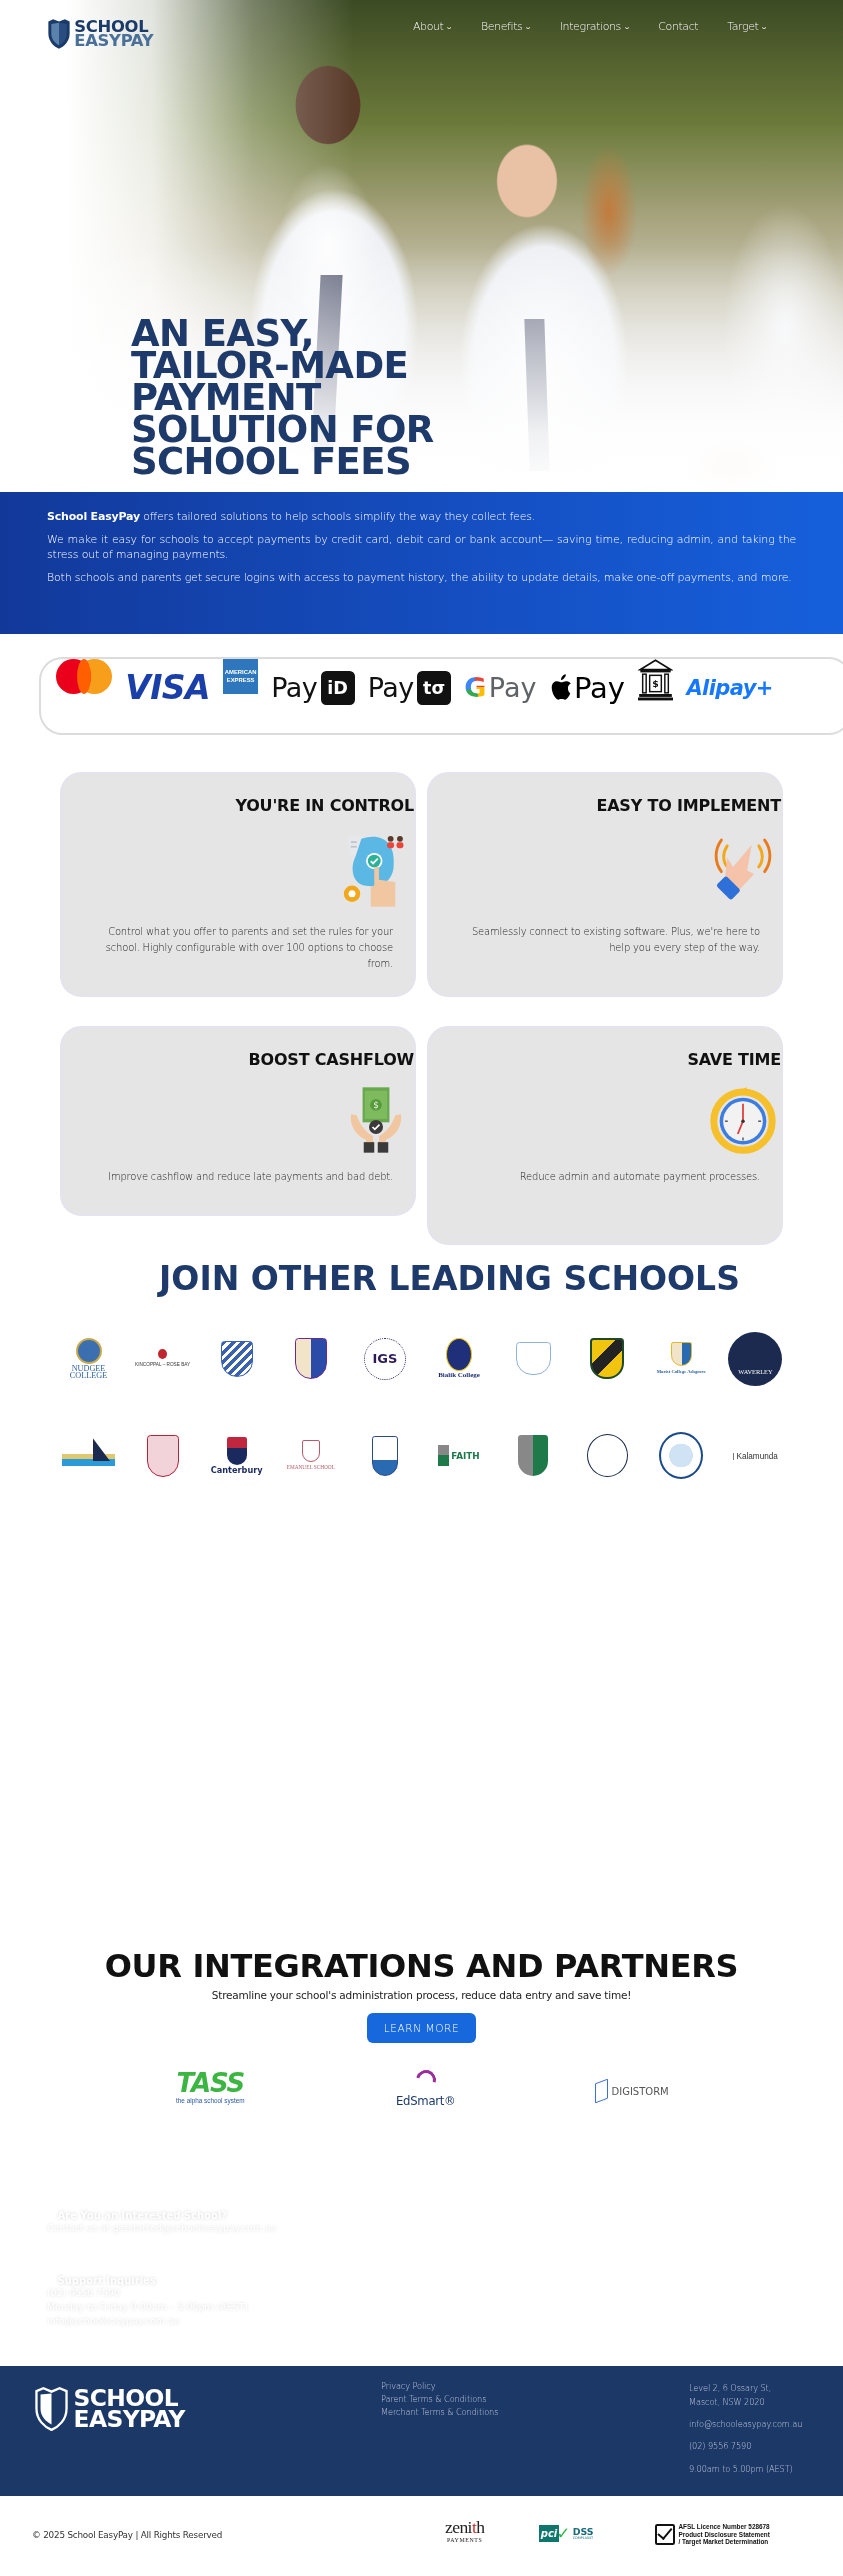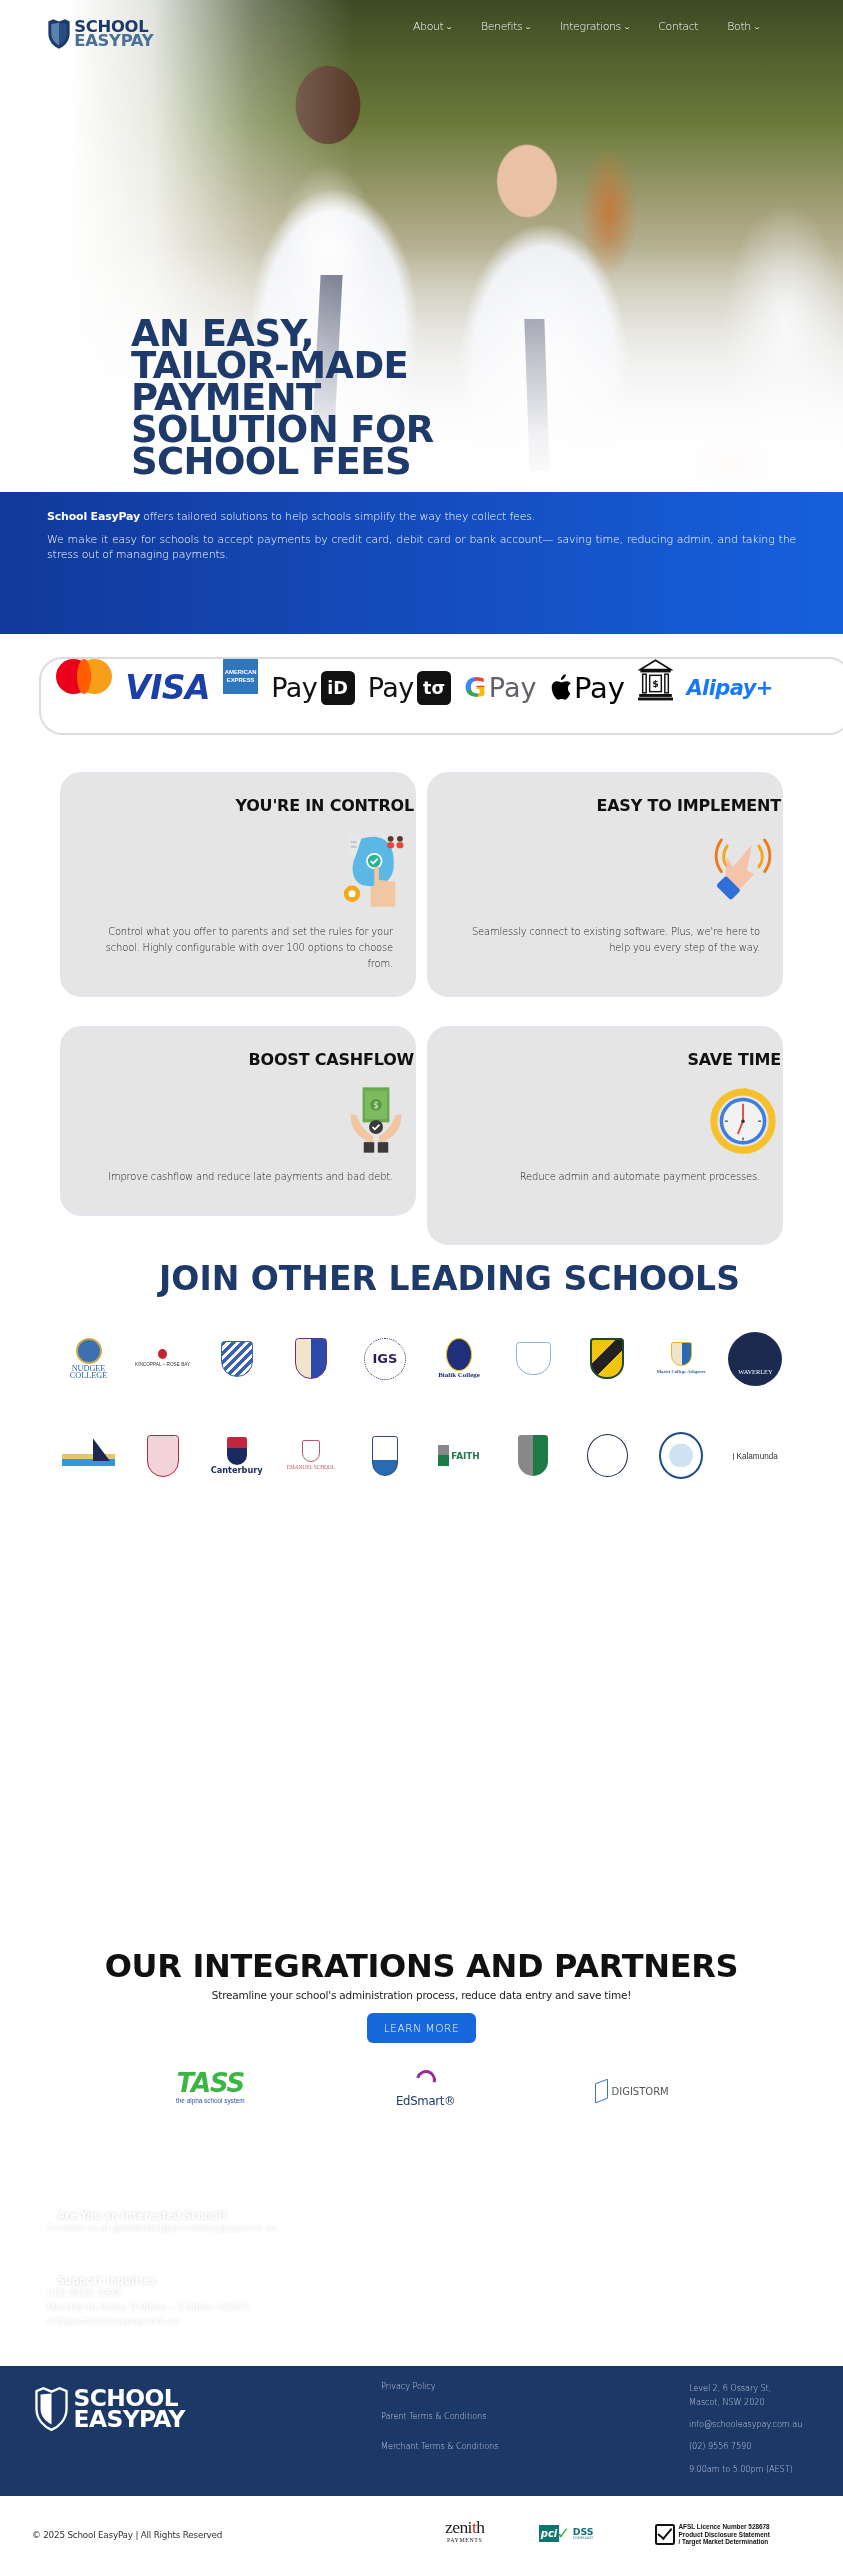--- a/index.html
+++ b/index.html
@@ -108,21 +108,21 @@
   
   .contact-block { position: absolute; left: 47px; top: 2210px; color: #fff; font-family: "DejaVu Sans", sans-serif; text-shadow: 0 0 3.5px rgba(0,0,0,0.18); }
   .contact-block .h { font-size: 10px; font-weight: 700; margin-left: 10.5px; }
   .contact-block .t { font-size: 9.4px; line-height: 14px; }
 
   
   .footer { position: absolute; left: 0; top: 2366px; width: 843px; height: 130px; background: #1b3866; }
   .footer-logo { position: absolute; left: 33px; top: 20px; display: flex; align-items: center; gap: 3.5px; }
   .footer-logo .shield { width: 37px; height: 46px; }
   .footer-logo .text { font-family: "DejaVu Sans", sans-serif; font-weight: 900; font-size: 23.4px; line-height: 21px; color: #fff; letter-spacing: -0.6px; }
-  .footer-links { position: absolute; left: 381px; top: 15px; display: flex; flex-direction: column; gap: 20px; }
+  .footer-links { position: absolute; left: 381px; top: 15px; display: flex; flex-direction: column; gap: 3px; }
   .footer-link { font-family: "DejaVu Sans", sans-serif; font-size: 8.2px; color: #c4cbe0; font-weight: 300; cursor: pointer; letter-spacing: -0.1px; }
   .footer-contact { position: absolute; left: 689px; top: 15px; display: flex; flex-direction: column; font-family: "DejaVu Sans", sans-serif; font-size: 8.2px; color: #c4cbe0; font-weight: 300; letter-spacing: -0.1px; }
   .footer-contact .line { line-height: 14px; }
   .footer-contact .gap { height: 8.2px; }
 
   .bottom-bar { position: absolute; left: 0; top: 2496px; width: 843px; height: 80px; background: #fff; }
   .copyright { position: absolute; left: 32px; top: 34px; font-family: "DejaVu Sans", sans-serif; font-size: 8.8px; color: #333; letter-spacing: -0.2px; }
   .zenith { position: absolute; left: 445px; top: 23.4px; display: flex; flex-direction: column; align-items: center; }
   .zenith .z { font-family: "Liberation Serif", serif; font-size: 17.6px; color: #222; line-height: 17.6px; letter-spacing: -0.6px; }
   .zenith .z b { color: #d02a2a; font-weight: 400; }
@@ -171,38 +171,39 @@
         <span class="nav-chev">⌄</span>
       </div>
       <div class="nav-item">
         <span>Integrations</span>
         <span class="nav-chev">⌄</span>
       </div>
       <div class="nav-item">
         <span>Contact</span>
       </div>
       <div class="nav-item">
-        <span>Both</span>
+        <span>Target</span>
         <span class="nav-chev">⌄</span>
       </div>
     </nav>
   </header>
 
   <h1 class="hero-title">
     <div>AN EASY,</div>
     <div>TAILOR-MADE</div>
     <div>PAYMENT</div>
     <div>SOLUTION FOR</div>
     <div>SCHOOL FEES</div>
   </h1>
 </section>
 
 <section class="intro">
   <p><strong>School EasyPay</strong><span> offers tailored solutions to help schools simplify the way they collect fees.</span></p>
   <p>We make it easy for schools to accept payments by credit card, debit card or bank account— saving time, reducing admin, and taking the stress out of managing payments.</p>
+  <p>Both schools and parents get secure logins with access to payment history, the ability to update details, make one-off payments, and more.</p>
 </section>
 
 <section class="pay-bar">
   <div class="pay-logo mc">
     <span class="c1"></span>
       <span class="c2"></span>
       <span class="c3"></span>
   </div>
   <div class="pay-logo visa">VISA</div>
   <div class="pay-logo amex">

